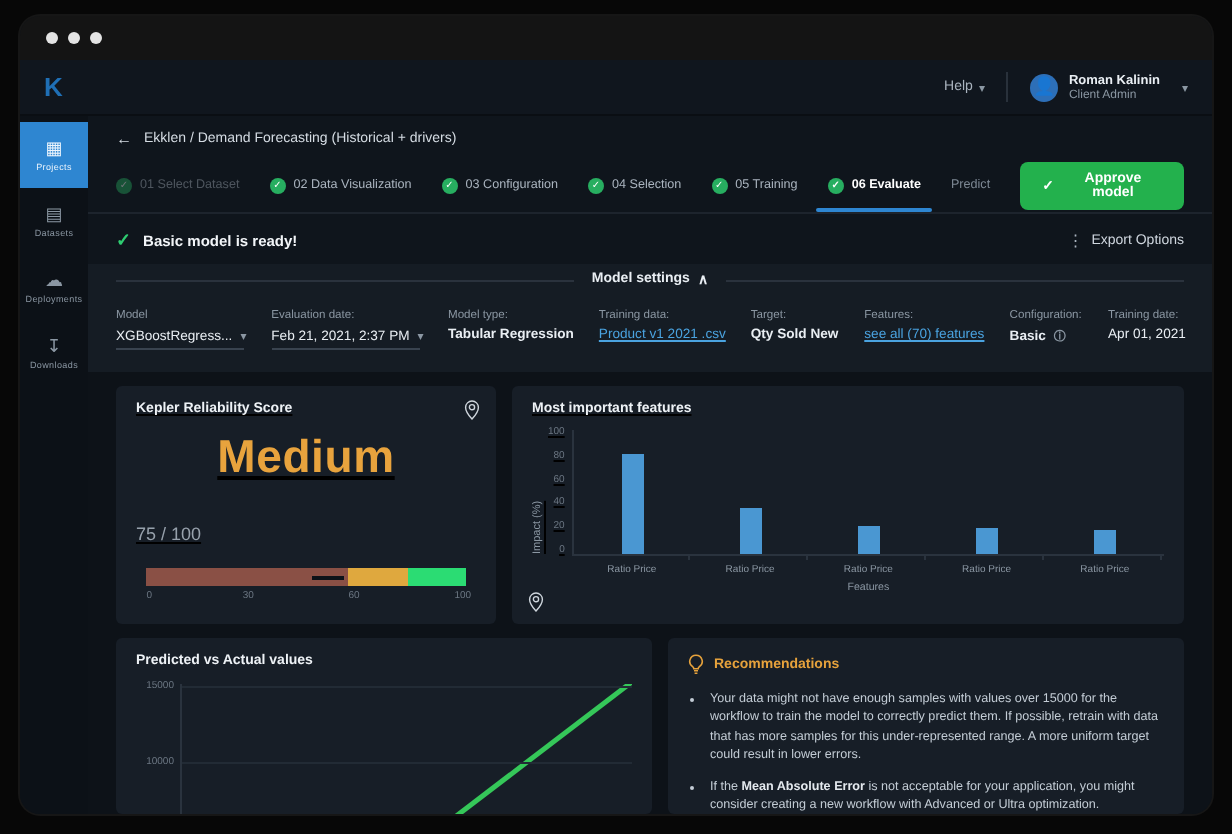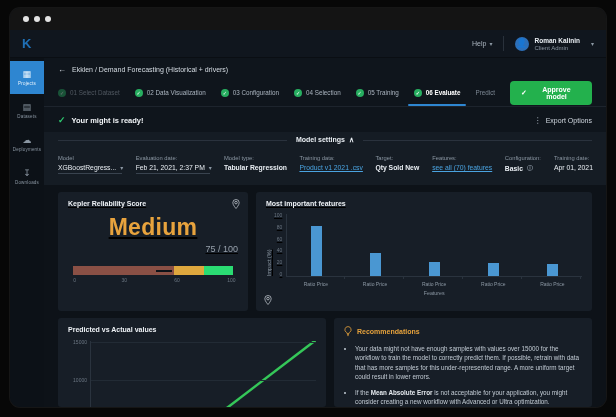--- a/index.html
+++ b/index.html
@@ -70,21 +70,21 @@
   .card{background:#171e27;border-radius:3px;position:relative;}
   .card-title{font-size:7px;font-weight:bold;color:#eef2f6;}
   .score-card{width:170px;flex:none;padding:8px 10px;}
   .feat-card{flex:1;padding:8px 10px;min-width:0;}
   .pred-card{width:248px;flex:none;padding:8px 10px;}
   .reco-card{flex:1;padding:8px 10px;min-width:0;}
   .pin-top{position:absolute;top:7px;right:8px;}
   .pin-bottom{position:absolute;bottom:6px;left:8px;}
   
   .level{text-align:center;font-size:23px;font-weight:bold;margin-top:7px;letter-spacing:.3px;}
-  .score{text-align:right;font-size:9px;color:#97a1ac;margin-top:3px;}
+  .score{text-align:left;font-size:9px;color:#97a1ac;margin-top:20px;}
   .gauge{position:relative;display:flex;height:9px;margin:12px 5px 0;border-radius:1px;overflow:visible;}
   .seg{height:100%;}
   .gauge-marker{position:absolute;top:3.5px;height:2px;background:#0d1218;}
   .gauge-ticks{position:relative;height:8px;margin:2px 5px 0;}
   .gtick{position:absolute;font-size:5px;color:#6b7682;transform:translateX(-50%);}
   
   .chart-wrap{display:flex;margin-top:5px;height:84px;}
   .ylab{writing-mode:vertical-rl;transform:rotate(180deg);font-size:5.5px;color:#8b97a3;text-align:center;padding-bottom:18px;}
   .yaxis{display:flex;flex-direction:column;justify-content:space-between;align-items:flex-end;
          font-size:5px;color:#6b7682;padding:0 4px 19px 2px;}
@@ -198,21 +198,21 @@
             </div>
             <button class="approve" id="approveBtn">
             <span class="chk-glyph">✓</span>
             <span>Approve model</span>
           </button>
         </div>
 
         <div class="statusbar">
           <span class="ready">
             <span class="tick">✓</span>
-            <span>Your might is ready!</span>
+            <span>Basic model is ready!</span>
           </span>
           <span class="export">
             <span class="kebab">⋮</span>
             <span>Export Options</span>
           </span>
         </div>
 
         <div class="settings-panel">
           <div class="ms-band">
             <span class="ms-label">

